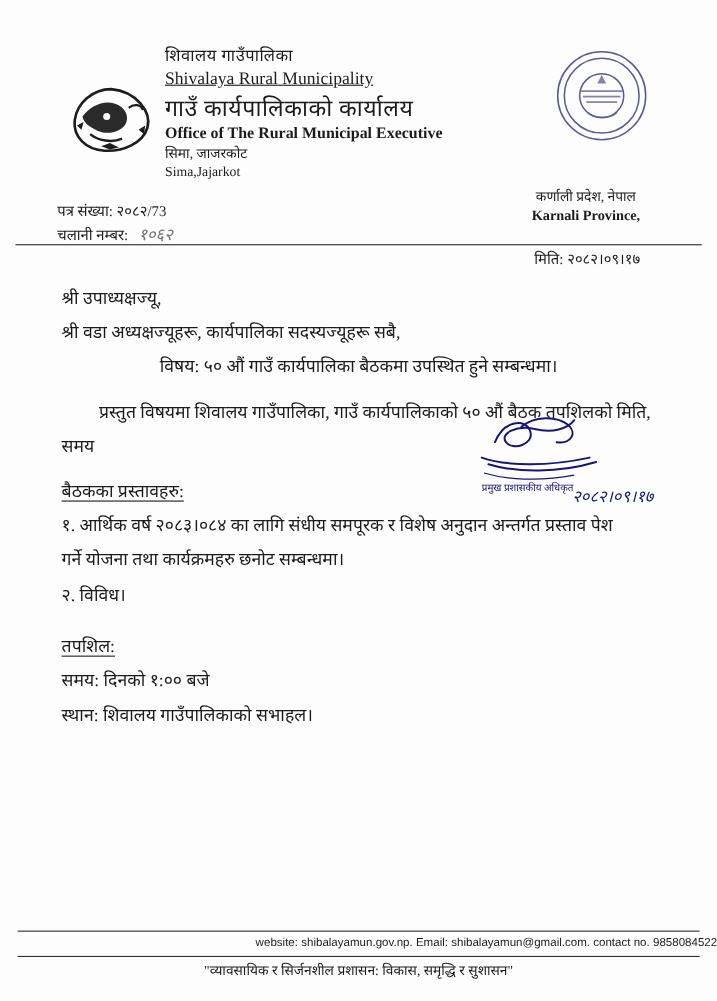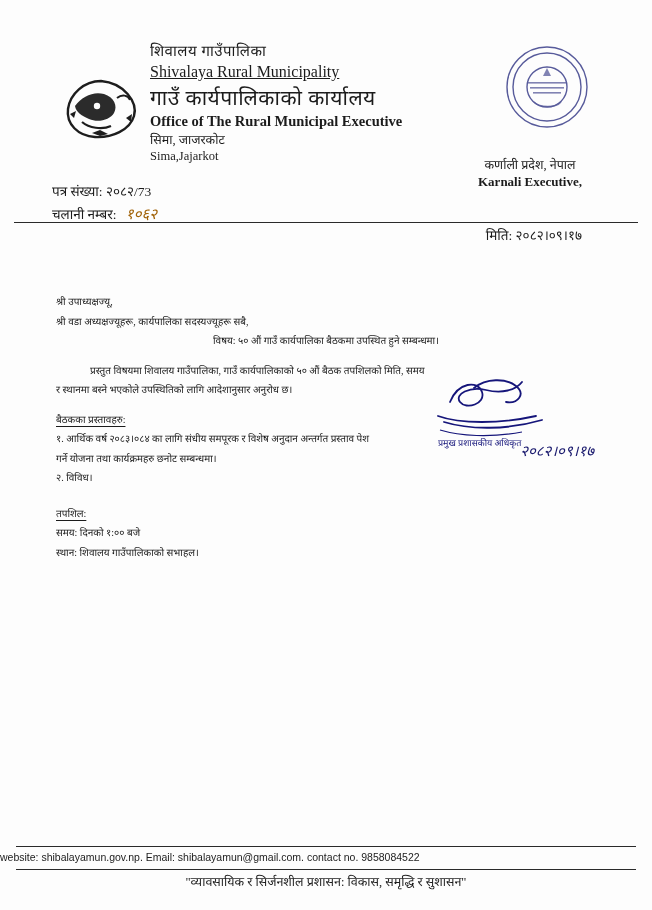--- a/index.html
+++ b/index.html
@@ -75,21 +75,21 @@
     right: 62px;
     top: 44px;
     width: 86px;
     height: 86px;
     opacity: .85;
   }
 
   .province {
     position: absolute;
     right: 70px;
-    top: 158px;
+    top: 172px;
     text-align: center;
     line-height: 1.25;
   }
   .province .np {
     font-size: 12.5px;
   }
   .province .en {
     font-size: 13px;
     font-weight: bold;
   }
@@ -100,21 +100,21 @@
     left: 52px;
     top: 182px;
     line-height: 1.55;
     font-size: 13.5px;
   }
   .ref-hand {
     font-family: "Liberation Serif", serif;
     font-size: 15px;
     font-style: italic;
     margin-left: 6px;
-    color: #a16207;
+    color: #737373;
   }
   .rule {
     position: absolute;
     left: 14px;
     right: 14px;
     top: 222px;
     border-bottom: 1.2px solid #2a2a2a;
   }
   .date-line {
     position: absolute;
@@ -122,23 +122,22 @@
     top: 226px;
     font-size: 13.5px;
   }
 
   
   .body {
     position: absolute;
     left: 56px;
     right: 56px;
     top: 256px;
-    font-size: 10px;
+    font-size: 16px;
     line-height: 1.95;
-    margin-top: 36px;
   }
   .body p { margin: 0; }
   .indent { text-indent: 34px; }
   .subject {
     text-align: center;
     margin-top: 4px;
   }
   .gap-sm { height: 10px; }
   .gap-md { height: 16px; }
   .uline {
@@ -176,21 +175,21 @@
   }
   .footer-rule-top {
     border-top: 1.4px solid #2a2a2a;
     margin: 0 16px 0 16px;
   }
   .footer-rule-bottom {
     border-top: 1.1px solid #2a2a2a;
     margin: 4px 16px 0 16px;
   }
   .footer-line {
-    text-align: left;
+    text-align: right;
     font-family: "Liberation Sans", sans-serif;
     font-size: 10.5px;
     padding: 4px 0 2px 0;
   }
   .footer-slogan {
     text-align: center;
     font-size: 12.5px;
     padding: 3px 0 2px 0;
   }
 </style>
@@ -237,21 +236,21 @@
           <rect x="26" y="43" width="34" height="1.6"></rect>
           <rect x="29" y="48" width="28" height="1.6"></rect>
           <path d="M43 24 L47 32 L39 32 Z"></path>
           <path d="M30 58 C36 64 52 64 57 58" fill="none" stroke="#3b3f8a" stroke-width="1.4"></path>
         </g>
       </svg>
     </div>
 
     <div class="province">
       <div class="np">कर्णाली प्रदेश, नेपाल</div>
-      <div class="en">Karnali Executive,</div>
+      <div class="en">Karnali Province,</div>
     </div>
   </div>
 
   <div class="refblock">
     <div>
       <span>पत्र संख्या:</span>
       <span>२०८२/73</span>
     </div>
     <div>
       <span>चलानी नम्बर:</span>
@@ -268,21 +267,20 @@
 
   <div class="body">
     <p>श्री उपाध्यक्षज्यू,</p>
     <p>श्री वडा अध्यक्षज्यूहरू, कार्यपालिका सदस्यज्यूहरू सबै,</p>
 
     <p class="subject">विषय: ५० औं गाउँ कार्यपालिका बैठकमा उपस्थित हुने सम्बन्धमा।</p>
 
     <div class="gap-sm"></div>
 
     <p class="indent">प्रस्तुत विषयमा शिवालय गाउँपालिका, गाउँ कार्यपालिकाको ५० औं बैठक तपशिलको मिति, समय</p>
-    <p>र स्थानमा बस्ने भएकोले उपस्थितिको लागि आदेशानुसार अनुरोध छ।</p>
 
     <div class="gap-sm"></div>
 
     <p class="uline">बैठकका प्रस्तावहरु:</p>
     <p class="list-item">१. आर्थिक वर्ष २०८३।०८४ का लागि संधीय समपूरक र विशेष अनुदान अन्तर्गत प्रस्ताव पेश</p>
     <p class="list-item">गर्ने योजना तथा कार्यक्रमहरु छनोट सम्बन्धमा।</p>
     <p class="list-item">२. विविध।</p>
 
     <div class="gap-md"></div>
 

